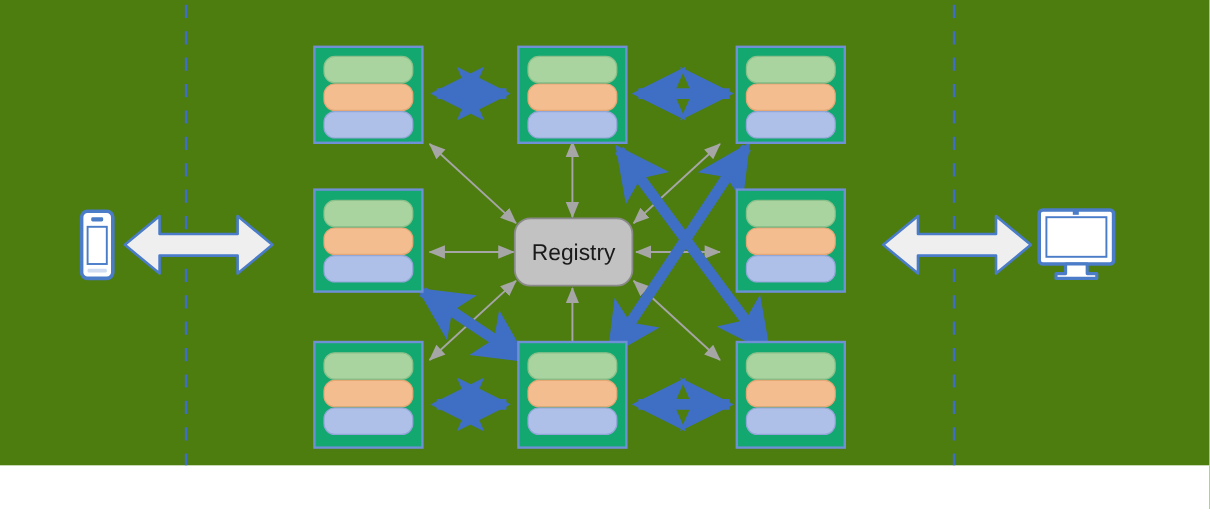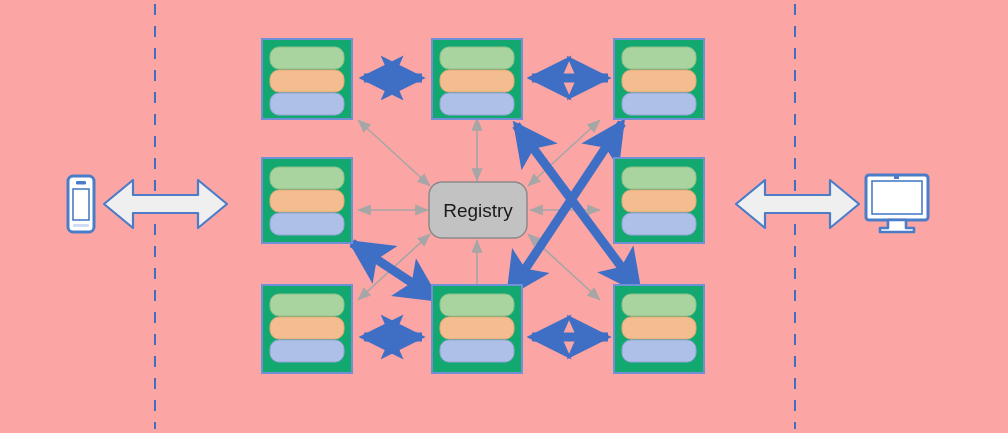--- a/index.html
+++ b/index.html
@@ -6,22 +6,22 @@
     margin: 0;
     padding: 0;
     background: #ffffff;
   }
   body {
     font-family: "Liberation Sans", sans-serif;
   }
   #canvas {
     position: relative;
     width: 1008px;
-    height: 433px;
-    background: #fca5a5;
+    height: 388px;
+    background: #4d7c0f;
     overflow: hidden;
     text-decoration: underline;
   }
   #diagram-svg {
     position: absolute;
     left: 0;
     top: 0;
     width: 1008px;
     height: 433px;
   }

